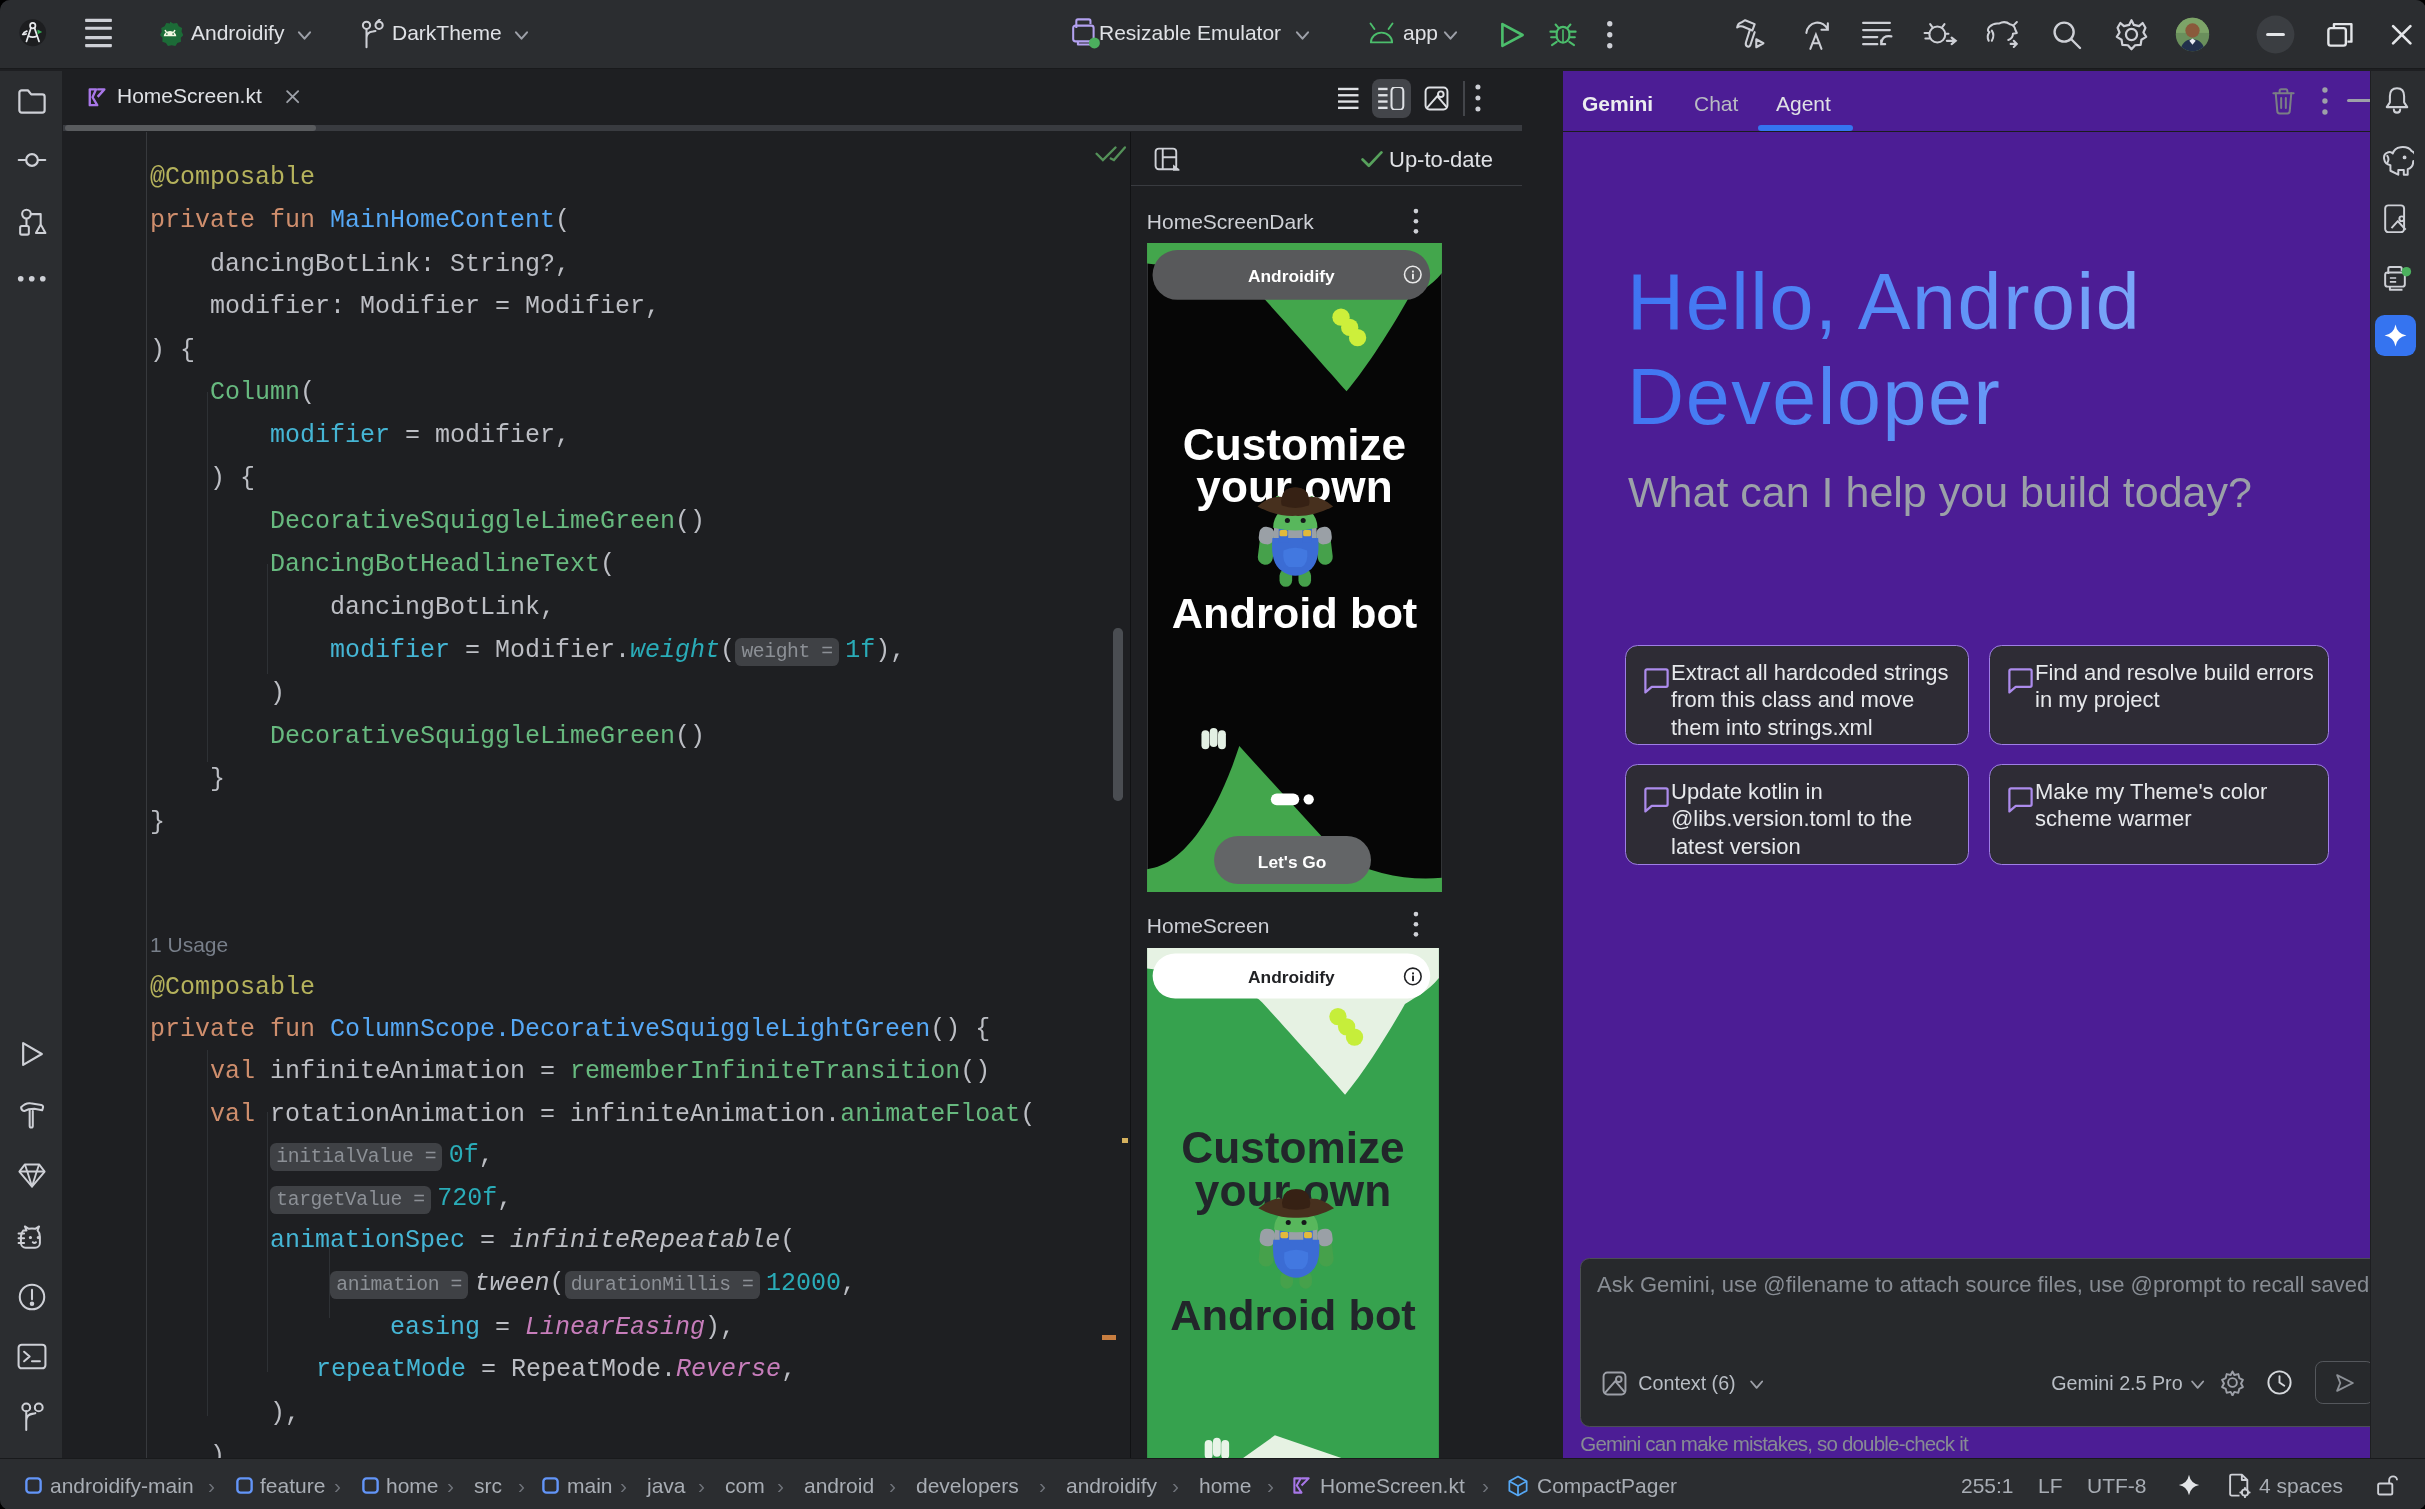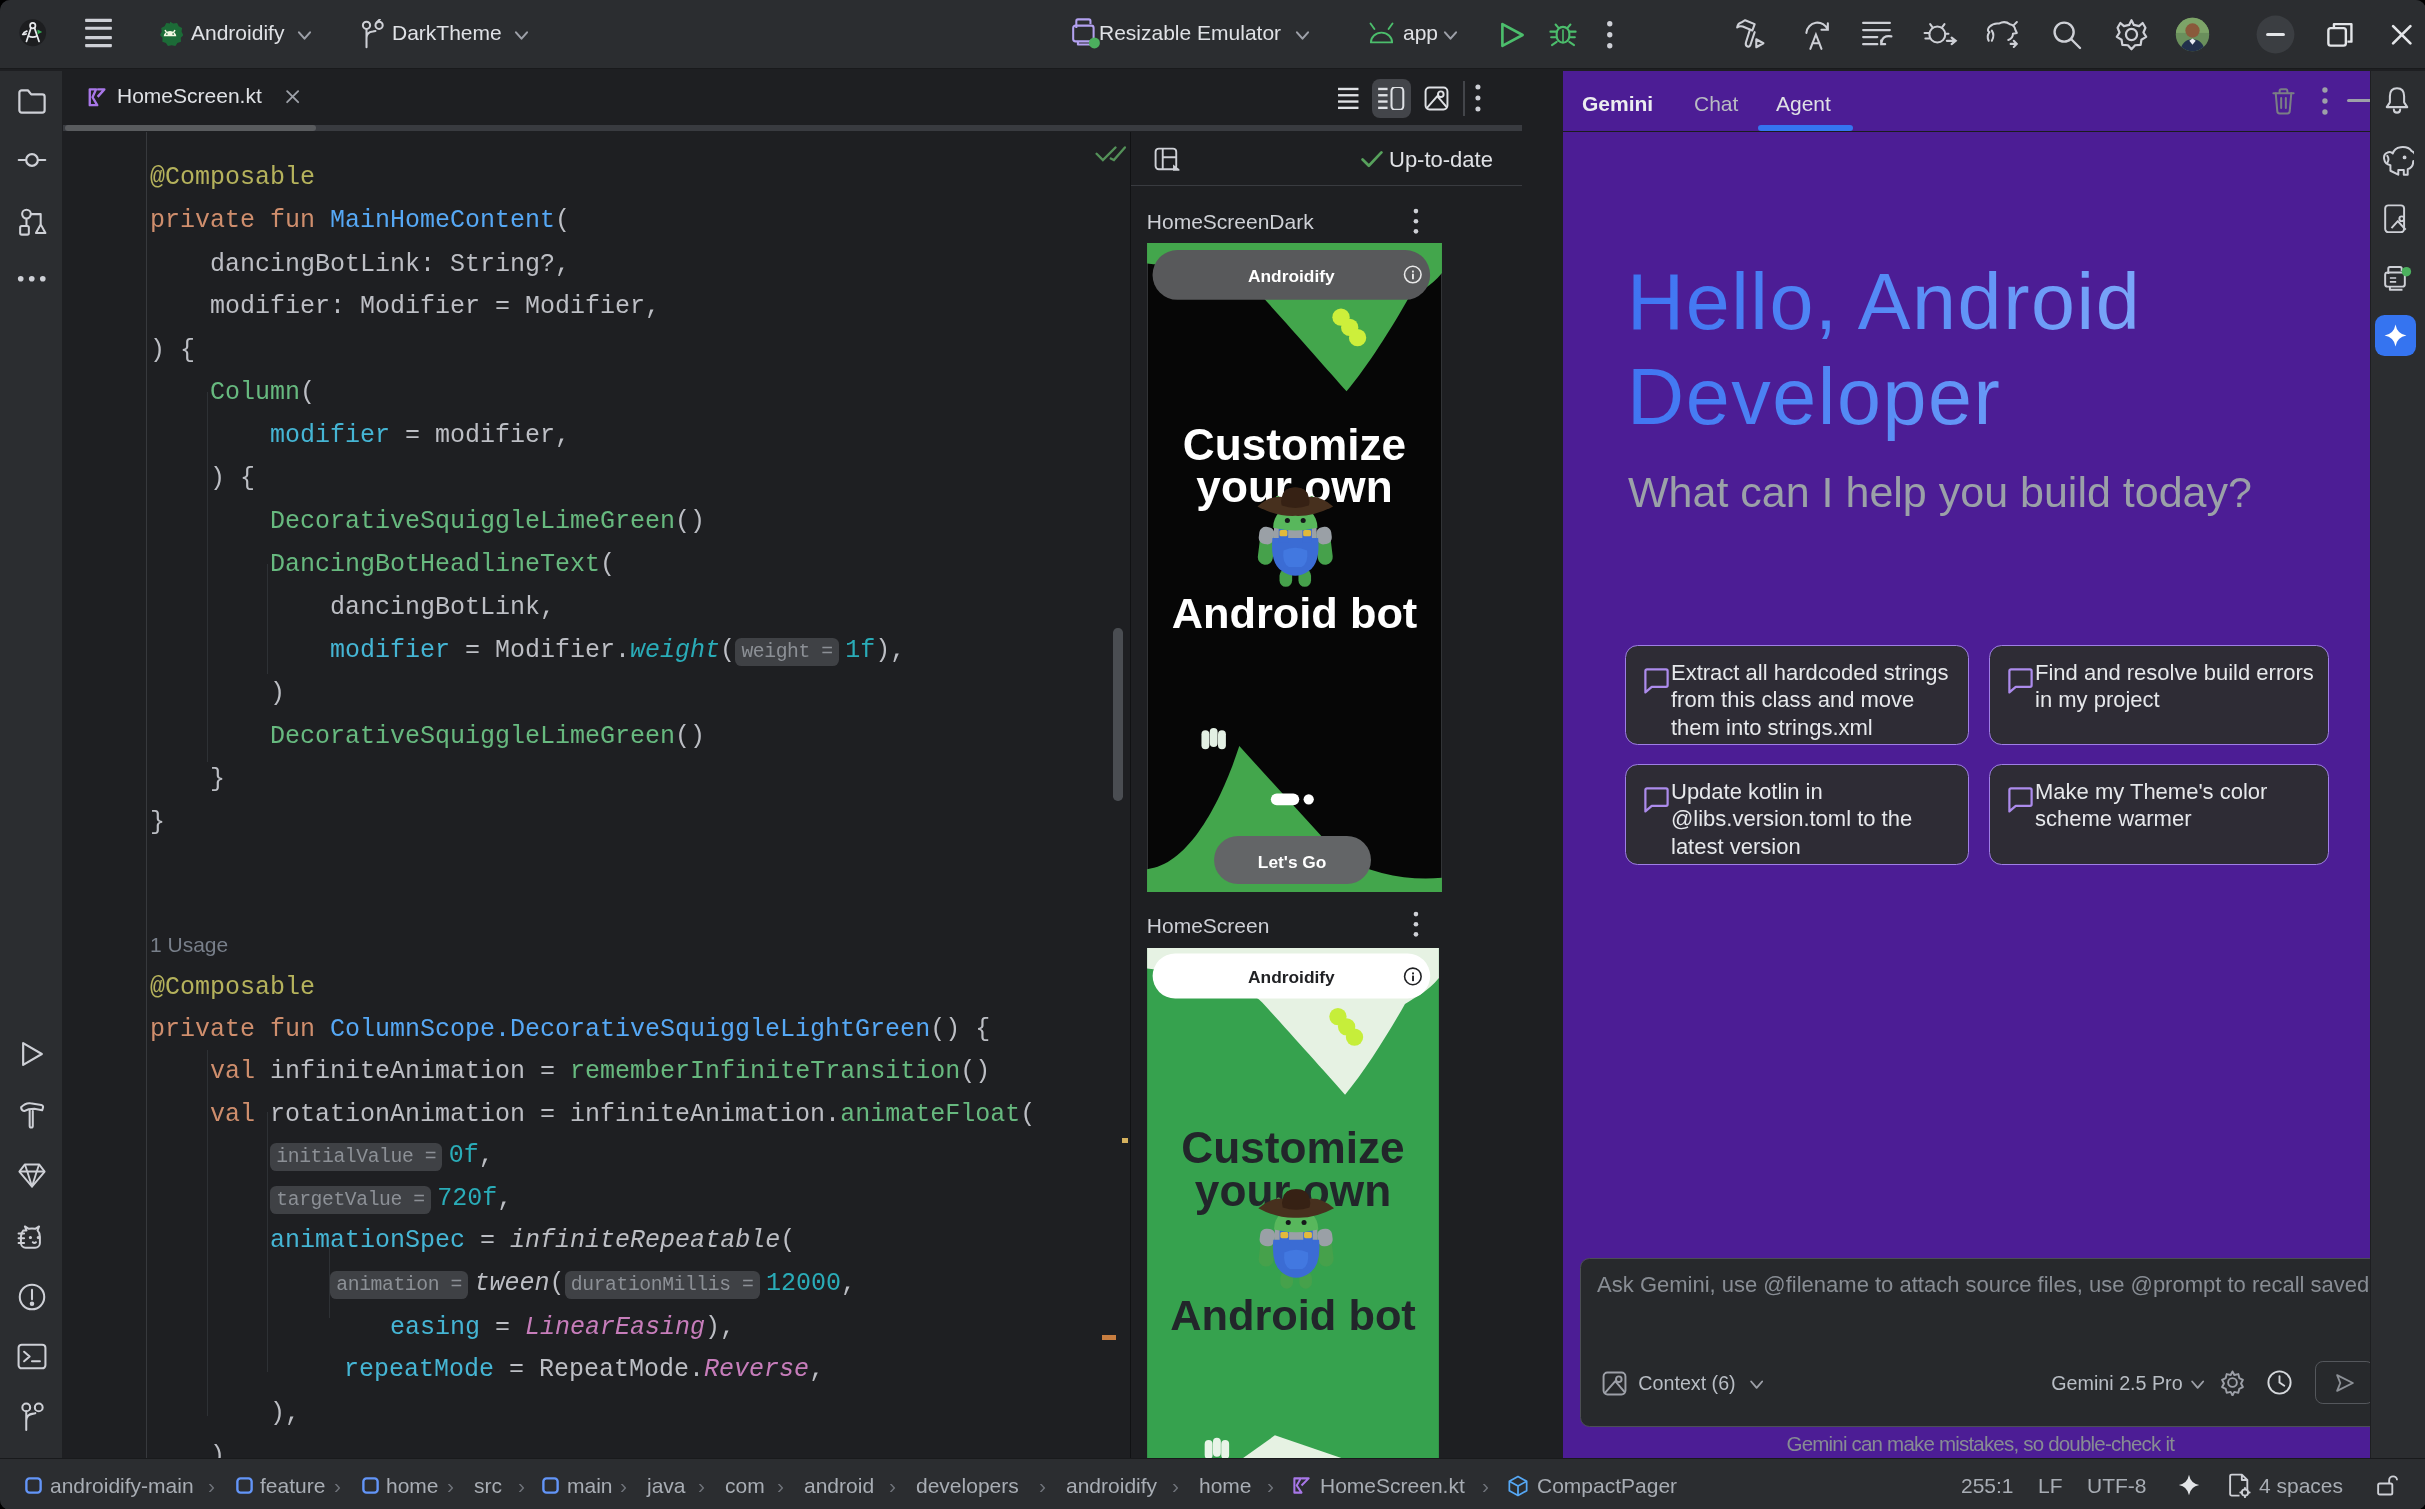--- a/index.html
+++ b/index.html
@@ -387,21 +387,21 @@
     <div class="code" style="left:87px;top:771px;font-size:21px;color:#787F8A;font-family:'Liberation Sans',sans-serif">1 Usage</div>
     <div class="code" style="left:87px;top:814px"><span class="ann">@Composable</span></div>
     <div class="code" style="left:87px;top:856px"><span class="kw">private fun </span><span class="fn">ColumnScope.DecorativeSquiggleLightGreen</span>() {</div>
     <div class="code" style="left:87px;top:898px">    <span class="kw">val </span>infiniteAnimation = <span class="call">rememberInfiniteTransition</span>()</div>
     <div class="code" style="left:87px;top:941px">    <span class="kw">val </span>rotationAnimation = infiniteAnimation.<span class="call">animateFloat</span>(</div>
     <div class="code" style="left:87px;top:982px">        <span class="chip">initialValue =</span><span class="num">0f</span>,</div>
     <div class="code" style="left:87px;top:1025px">        <span class="chip">targetValue =</span><span class="num">720f</span>,</div>
     <div class="code" style="left:87px;top:1067px">        <span class="np">animationSpec</span> = <span class="it">infiniteRepeatable</span>(</div>
     <div class="code" style="left:87px;top:1110px">            <span class="chip">animation =</span><span class="it">tween</span>(<span class="chip">durationMillis =</span><span class="num">12000</span>,</div>
     <div class="code" style="left:87px;top:1154px">                <span class="np">easing</span> = <span class="pink">LinearEasing</span>),</div>
-    <div class="code" style="left:101px;top:1196px">            <span class="np">repeatMode</span> = RepeatMode.<span class="pink">Reverse</span>,</div>
+    <div class="code" style="left:73px;top:1196px">            <span class="np">repeatMode</span> = RepeatMode.<span class="pink">Reverse</span>,</div>
     <div class="code" style="left:87px;top:1240px">        ),</div>
     <div class="code" style="left:87px;top:1283px">    )</div>
 
     <svg class="ico" style="left:1032px;top:10.2px" width="31.5" height="22" viewBox="0 0 40 28">
       <g stroke="#549159" stroke-width="3" fill="none" stroke-linecap="round" stroke-linejooin="round">
         <path d="M2 15 l8 8 L26 7"></path>
         <path d="M20 21 l4 2 L38 7"></path>
       </g>
     </svg>
 
@@ -592,21 +592,21 @@
         <g stroke="#D5D8DC" stroke-width="2.4" fill="none" stroke-linecap="round">
           <circle cx="17" cy="17" r="14"></circle>
           <path d="M17 9 v8 l6 4"></path>
         </g>
       </svg>
       <div class="abs" style="left:734px;top:102px;width:59px;height:43px;border:1.6px solid #54575C;border-radius:7.9px"></div>
       <svg class="ico" style="left:753px;top:113px" width="22" height="22" viewBox="0 0 28 28">
         <path d="M4 4 L24 14 L4 24 l4 -10 z" fill="none" stroke="#8C9096" stroke-width="2.4" stroke-linejoin="round"></path>
       </svg>
     </div>
-    <div class="abs" style="left:17.3px;top:1361px;width:800px;text-align:center;font-size:20.5px;letter-spacing:-0.8px;color:#878C93">Gemini can make mistakes, so double-check it</div>
+    <div class="abs" style="left:17.3px;top:1361px;width:800px;font-size:20.5px;letter-spacing:-0.8px;color:#878C93">Gemini can make mistakes, so double-check it</div>
   </div>
 
   <div class="rightstrip" id="rightstrip">
 
     <svg class="ico" style="left:11px;top:14px" width="30" height="30" viewBox="0 0 38 38">
       <g stroke="#CED0D6" stroke-width="2.6" fill="none" stroke-linecap="round" stroke-linejoin="round">
         <path d="M19 4 q9 0 9 10 v8 l4 6 H6 l4-6 v-8 q0-10 9-10 z"></path>
         <path d="M15 31 q0 4 4 4 q4 0 4-4"></path>
       </g>
     </svg>

